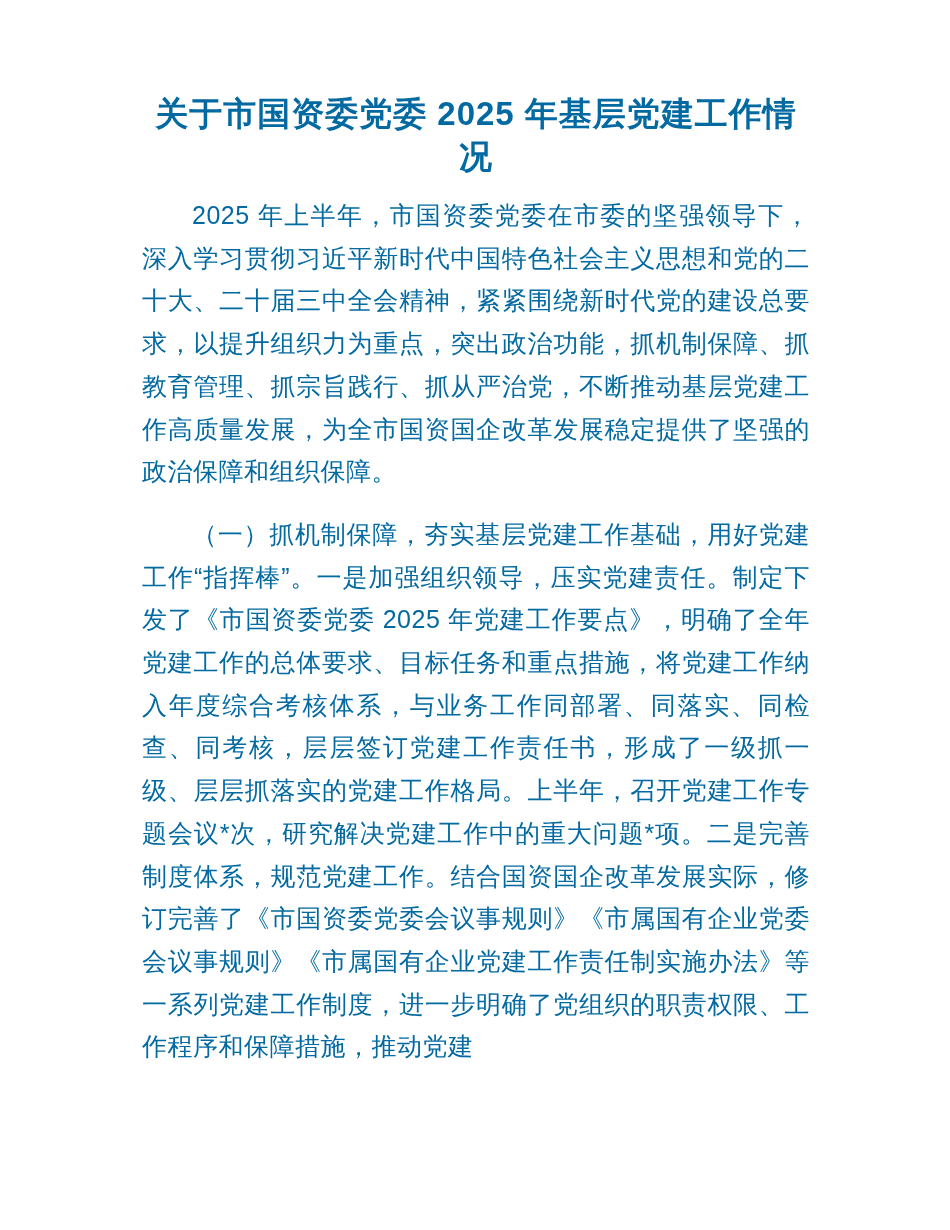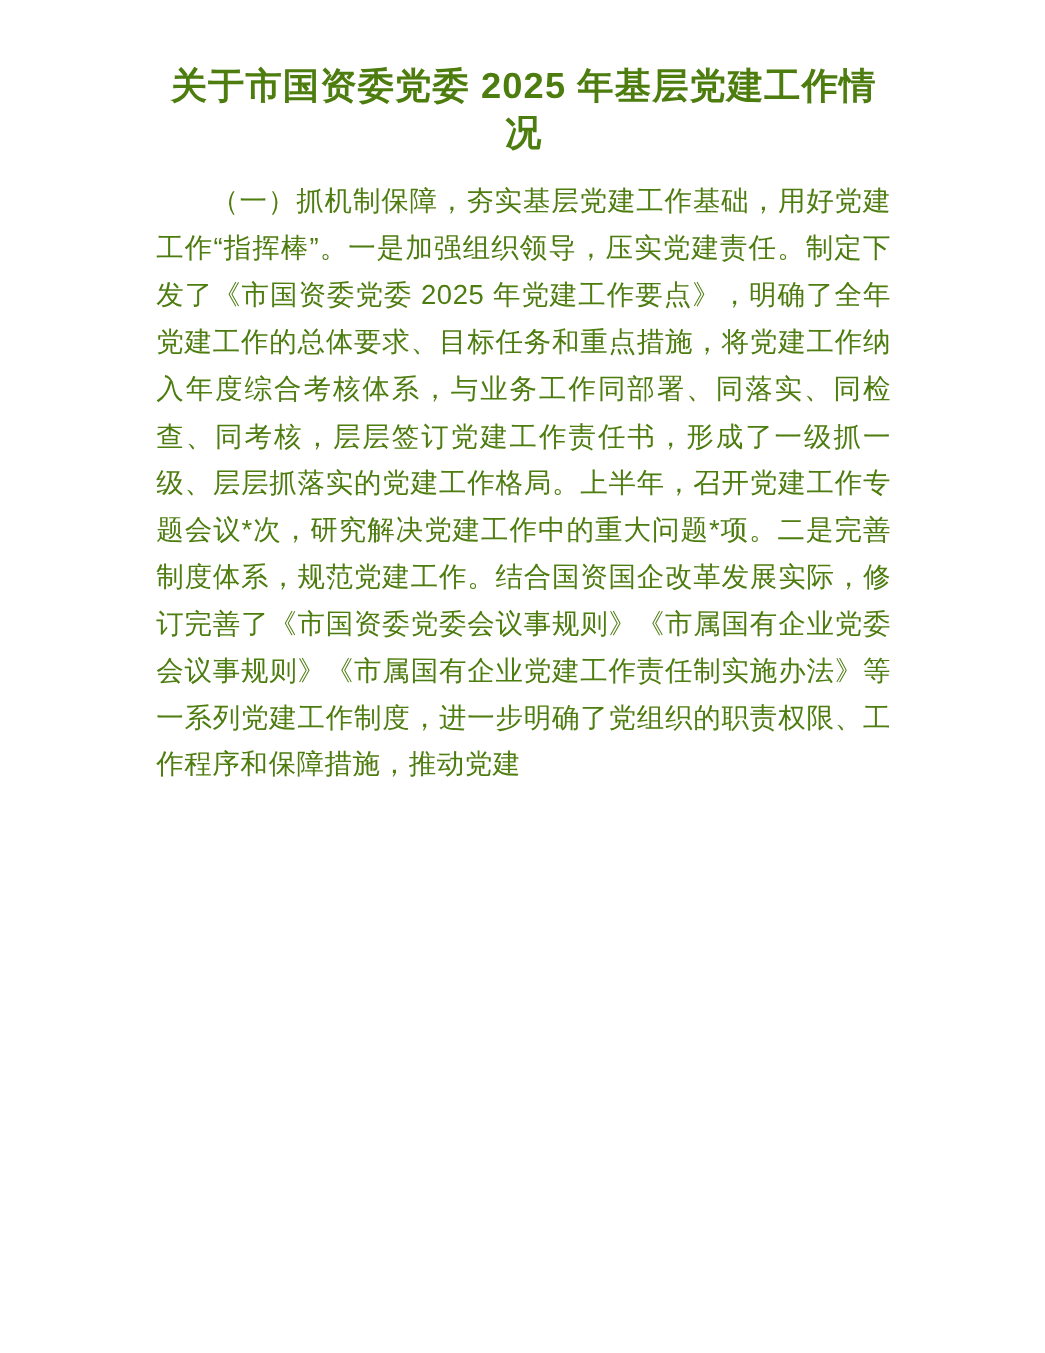--- a/index.html
+++ b/index.html
@@ -9,23 +9,23 @@
   }
   body {
     width: 950px;
     height: 1230px;
     overflow: hidden;
   }
   .page {
     box-sizing: border-box;
     width: 950px;
     height: 1230px;
-    padding: 56px 140px 0 142px;
+    padding: 92px 140px 0 142px;
     background: #ffffff;
-    color: #4d7c0f;
+    color: #0369a1;
     font-family: "Liberation Sans", "DejaVu Sans", sans-serif;
   }
   .doc-title {
     margin: 0;
     font-size: 33px;
     font-weight: 700;
     line-height: 43px;
     text-align: center;
     letter-spacing: 1px;
   }
@@ -52,16 +52,17 @@
   }
 </style>
 </head>
 <body>
 
 <div class="page">
   <h1 class="doc-title">
     <div>关于市国资委党委 2025 年基层党建工作情况</div>
   </h1>
 
+  <p class="para">2025 年上半年，市国资委党委在市委的坚强领导下，深入学习贯彻习近平新时代中国特色社会主义思想和党的二十大、二十届三中全会精神，紧紧围绕新时代党的建设总要求，以提升组织力为重点，突出政治功能，抓机制保障、抓教育管理、抓宗旨践行、抓从严治党，不断推动基层党建工作高质量发展，为全市国资国企改革发展稳定提供了坚强的政治保障和组织保障。</p>
 
 
   <p class="para body-para">（一）抓机制保障，夯实基层党建工作基础，用好党建工作“指挥棒”。一是加强组织领导，压实党建责任。制定下发了《市国资委党委 2025 年党建工作要点》，明确了全年党建工作的总体要求、目标任务和重点措施，将党建工作纳入年度综合考核体系，与业务工作同部署、同落实、同检查、同考核，层层签订党建工作责任书，形成了一级抓一级、层层抓落实的党建工作格局。上半年，召开党建工作专题会议*次，研究解决党建工作中的重大问题*项。二是完善制度体系，规范党建工作。结合国资国企改革发展实际，修订完善了《市国资委党委会议事规则》《市属国有企业党委会议事规则》《市属国有企业党建工作责任制实施办法》等一系列党建工作制度，进一步明确了党组织的职责权限、工作程序和保障措施，推动党建</p>
 </div>
 
 </body></html>

